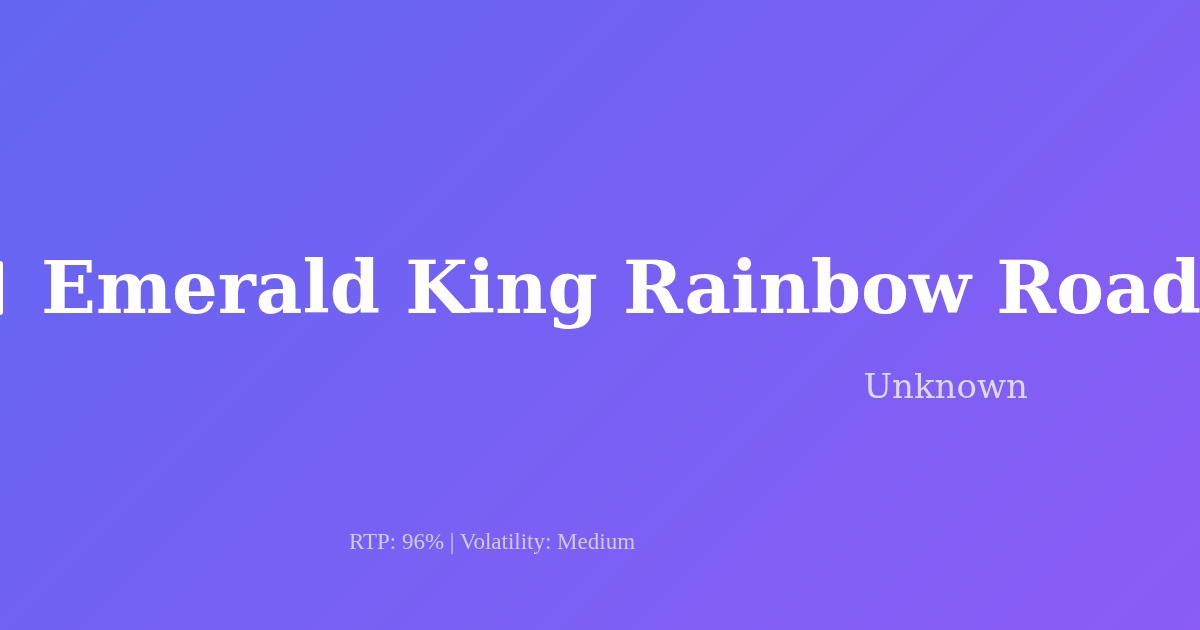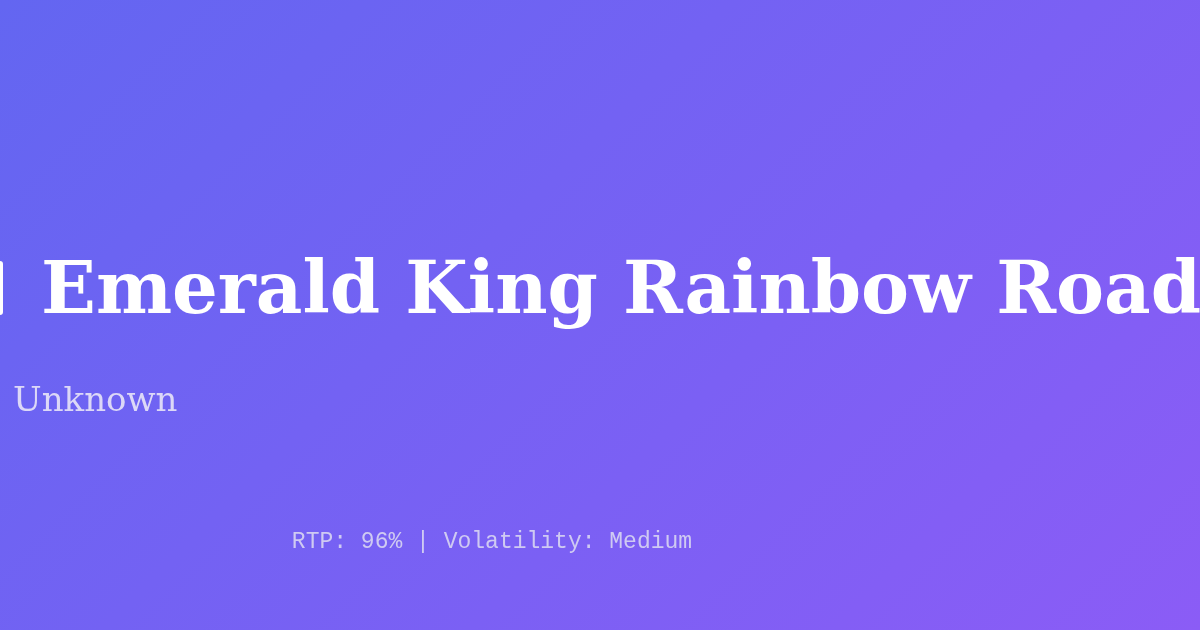--- a/index.html
+++ b/index.html
@@ -63,34 +63,34 @@
     color: #ffffff;
     letter-spacing: 0px;
     margin: 16px;
     white-space: nowrap;
   }
   .subtitle {
     position: absolute;
     top: 364px;
     left: 0;
     width: 1028px;
-    text-align: left;
+    text-align: right;
     font-family: "DejaVu Serif", "Liberation Serif", serif;
     font-size: 34px;
     line-height: 44px;
     color: #dcd8f7;
-    margin: 13px;
+    margin: 0;
   }
   .meta {
     position: absolute;
     top: 527px;
     left: 0;
     width: 984px;
     text-align: center;
-    font-family: Liberation Mono, monospace;
+    font-family: Liberation Serif, serif;
     font-size: 23px;
     line-height: 30px;
     color: #cfcaf2;
     margin: 0;
   }
 </style>
 </head>
 <body>
 
 <div class="card">

